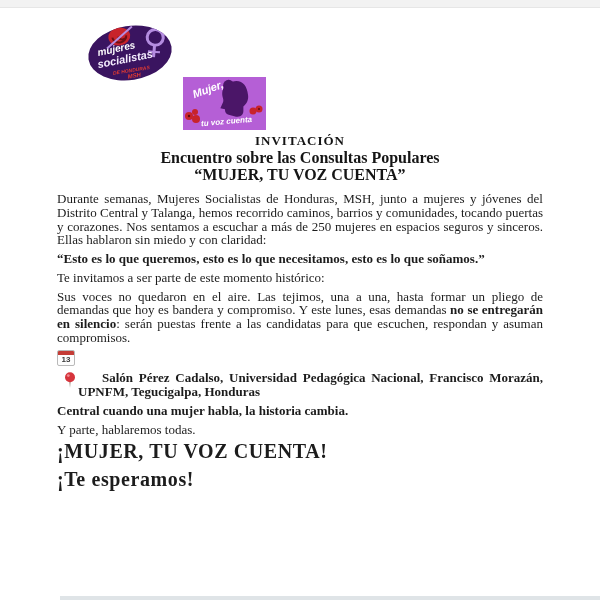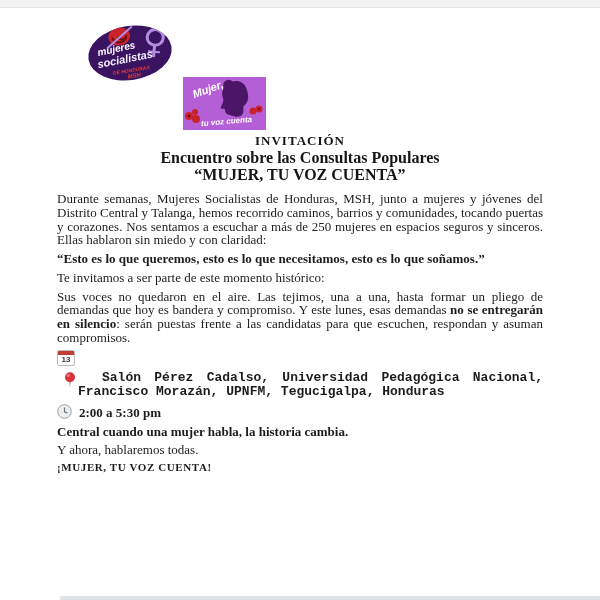--- a/index.html
+++ b/index.html
@@ -38,32 +38,32 @@
   
   .header{position:absolute;top:133px;left:0;right:0;text-align:center;font-weight:bold;color:#151515;}
   .title{font-size:13px;letter-spacing:1px;}
   .subtitle{font-size:16px;line-height:1.07;}
 
   
   .bodytext{position:absolute;top:192px;left:57px;width:486px;font-size:13px;line-height:1.06;
     text-align:justify;color:#1c1c1c;}
   .bodytext p{margin:0 0 5px 0;}
   .bold{font-weight:bold;}
-  .shout{font-size:11px;letter-spacing:0.6px;margin-bottom:6px !important;}
+  .shout{font-size:20px;letter-spacing:0.6px;margin-bottom:6px !important;}
 
   .event-row{margin:0 0 5px 0;font-weight:bold;position:relative;}
   .icon-inline{display:inline-block;vertical-align:-2px;margin-right:7px;}
   .cal{display:inline-block;width:16px;height:14px;background:#fdfdfd;border:1px solid #b9b9b9;
     border-radius:2px;position:relative;vertical-align:-2px;margin-right:7px;}
   .cal-top{position:absolute;top:0;left:0;right:0;height:4px;background:#c43c36;border-radius:1px 1px 0 0;}
   .cal-num{position:absolute;top:4px;left:0;right:0;text-align:center;font-size:8px;font-weight:bold;
     color:#3a3a3a;font-family:"Liberation Sans", sans-serif;line-height:10px;}
   .loc{padding-left:21px;}
   .loc .pin{position:absolute;left:7px;top:1px;}
-  .loc-text{display:block;text-indent:24px;text-align:justify;font-family:Liberation Mono, monospace;}
+  .loc-text{display:block;text-indent:24px;text-align:justify;}
 </style>
 </head>
 <body>
 
 <div class="page">
   <div class="edge-top"></div>
 
   <div class="logo-msh">
     <svg class="rose" width="36" height="26" viewBox="0 0 36 26">
       <ellipse cx="18" cy="12" rx="11" ry="9" fill="#c8232b"></ellipse>
@@ -120,26 +120,21 @@
 
     <div class="event-row loc">
       <svg class="pin" width="12" height="17" viewBox="0 0 12 17">
         <path d="M5.4 9 L6.6 9 L6 16 Z" fill="#8a7262"></path>
         <circle cx="6" cy="5.2" r="5" fill="#d6343c"></circle>
         <circle cx="4.3" cy="3.6" r="1.4" fill="#ef8a90"></circle>
       </svg>
       <b class="loc-text">Salón Pérez Cadalso, Universidad Pedagógica Nacional, Francisco Morazán, UPNFM, Tegucigalpa, Honduras</b>
     </div>
 
-    <div class="event-row">
-      <svg class="icon-inline" width="15" height="15" viewBox="0 0 15 15">
-        <circle cx="7.5" cy="7.5" r="6.8" fill="#eceef0" stroke="#9aa0a6" stroke-width="1"></circle>
-        <path d="M7.5 3.5 L7.5 7.8 L10.5 9" fill="none" stroke="#6d7378" stroke-width="1.2"></path>
-      </svg><b>2:00 a 5:30 pm</b>
-    </div>
 
     <p class="bold">Central cuando una mujer habla, la historia cambia.</p>
-    <p>Y ahora, hablaremos todas.</p>
+    <p>Y parte, hablaremos todas.</p>
     <p class="bold shout">¡MUJER, TU VOZ CUENTA!</p>
+    <p class="bold shout">¡Te esperamos!</p>
   </div>
 
   <div class="edge-bottom"></div>
 </div>
 
 </body></html>

